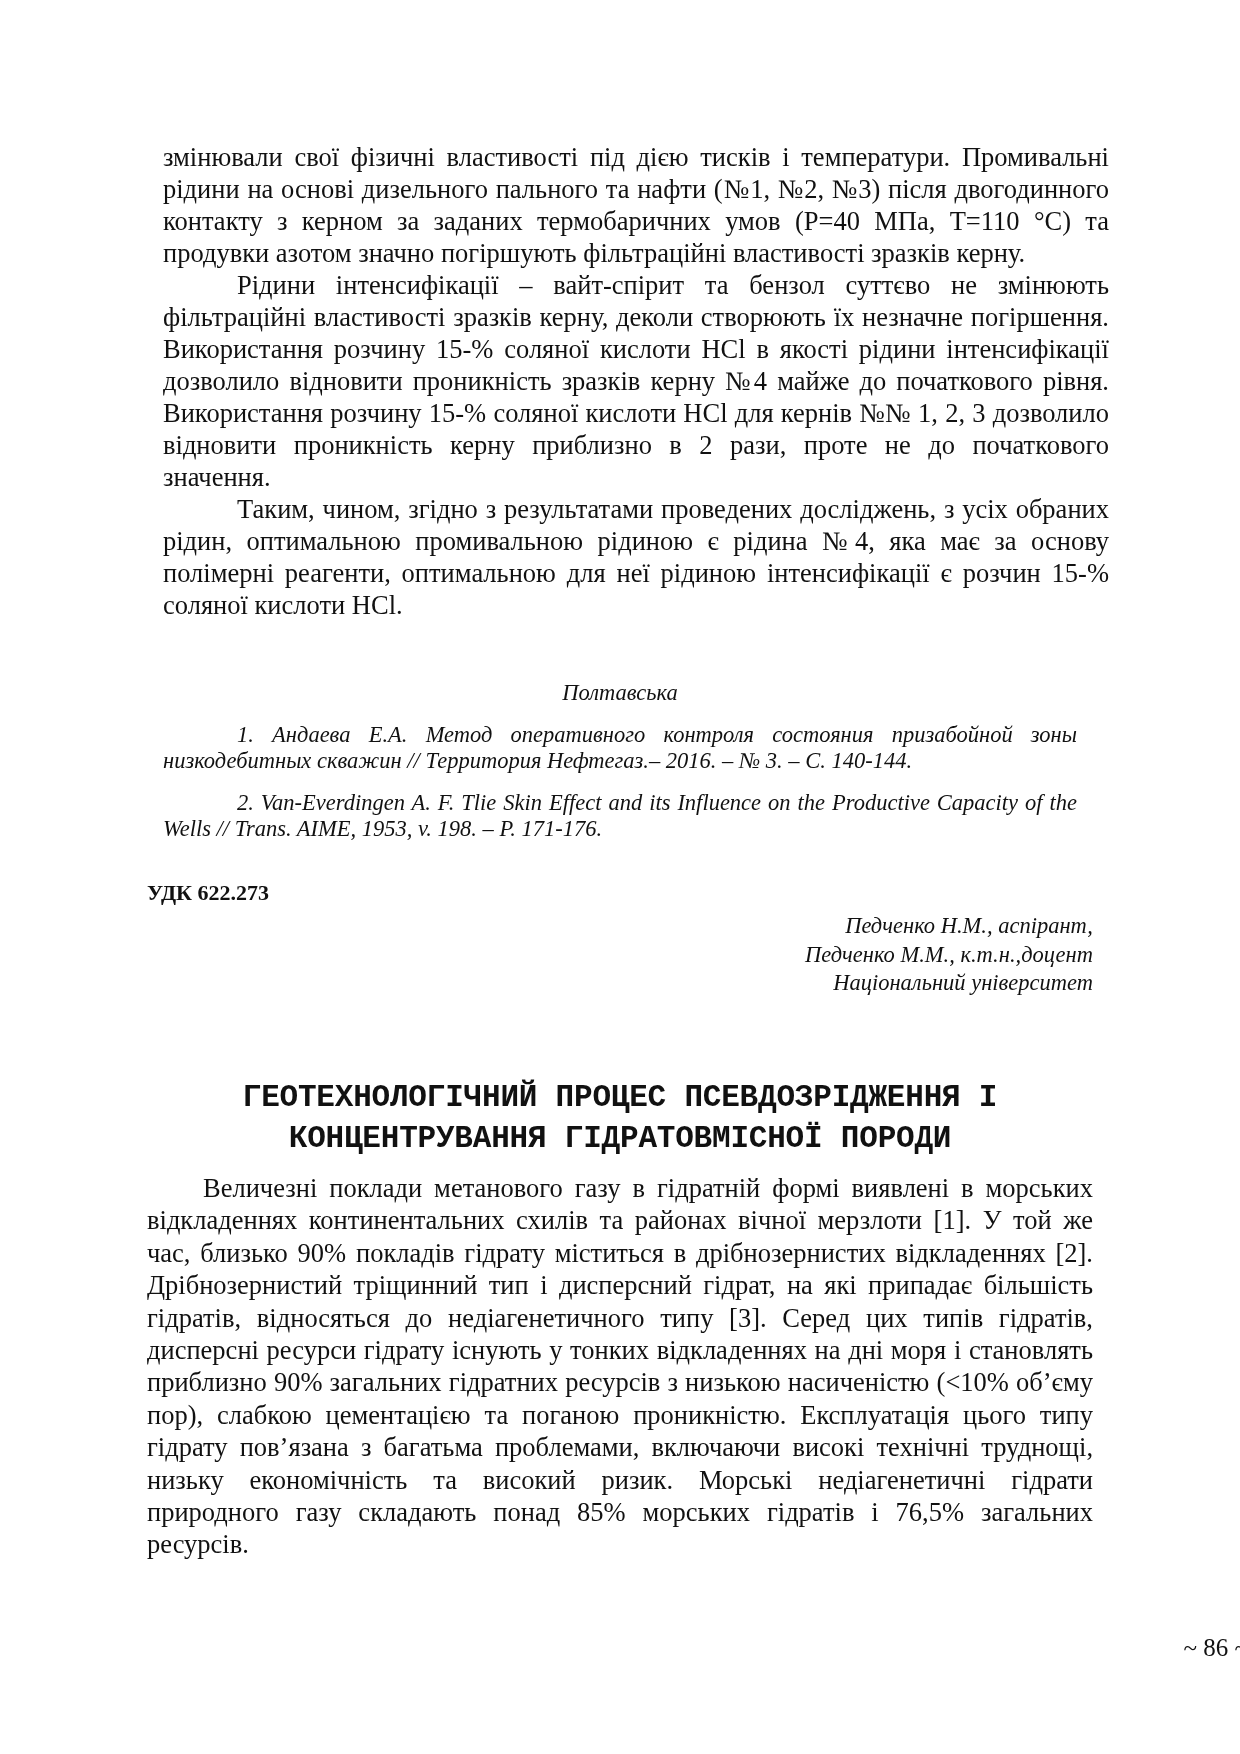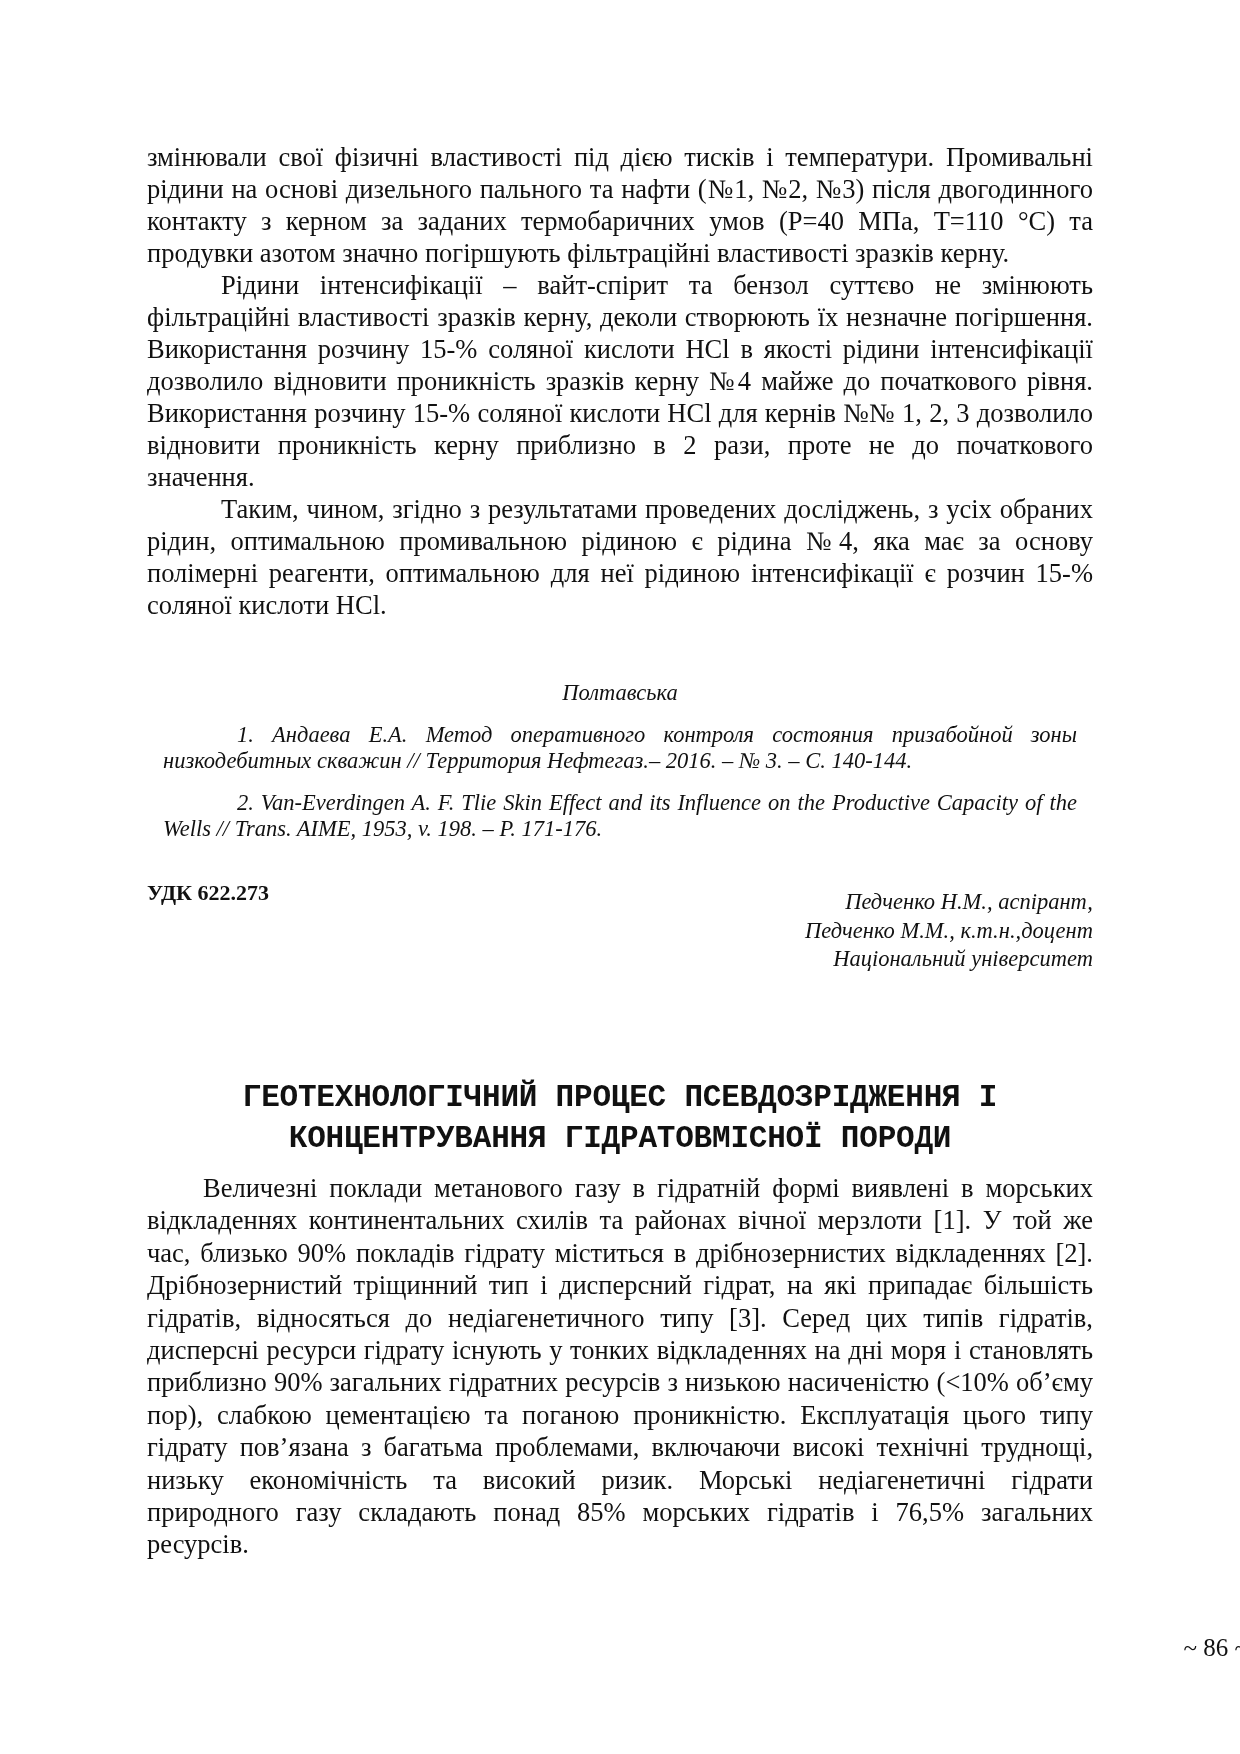--- a/index.html
+++ b/index.html
@@ -1,26 +1,26 @@
 <!DOCTYPE html>
 <html><head>
 <meta charset="utf-8">
 <style>
   html, body { margin: 0; padding: 0; background: #ffffff; }
   body { width: 1240px; height: 1754px; position: relative; overflow: hidden;
          font-family: "Liberation Serif", "DejaVu Serif", serif; color: #111111; }
   .page { position: absolute; left: 147px; width: 946px; top: 0; }
   .para { font-size: 26.5px; line-height: 32px; text-align: justify; margin: 0; }
   .indent { text-indent: 74px; }
-  #sec1 { position: absolute; top: 141px; left: 0; width: 946px; }
+  #sec1 { position: absolute; top: 141px; left: 16px; width: 946px; }
   #refs { position: absolute; top: 680px; left: 0; width: 946px; font-style: italic; font-size: 22.5px; line-height: 26px; }
   #refs .heading { text-align: center; margin: 0; }
   #refs .ref { text-align: justify; text-indent: 74px; margin: 16px; }
   #udk { position: absolute; top: 880px; left: 0; font-weight: bold; font-size: 22px; }
-  #authors { position: absolute; top: 888px; right: 0; width: 946px; text-align: right; font-style: italic; font-size: 22.5px; line-height: 28.7px; }
+  #authors { position: absolute; top: 912px; right: 0; width: 946px; text-align: right; font-style: italic; font-size: 22.5px; line-height: 28.7px; }
   #authors div { margin: 0; }
   #title { position: absolute; top: 1077px; left: 0; width: 946px; text-align: center; font-weight: bold; font-size: 31px; line-height: 41px; letter-spacing: -0.2px; font-family: Liberation Mono, monospace; }
   #sec2 { position: absolute; top: 1172px; left: 0; width: 946px; }
   .tight { line-height: 32.4px; }
   #pagenum { position: absolute; top: 1634px; left: 8px; width: 1240px; text-align: right; font-size: 25px; }
 </style>
 </head>
 <body>
 
 <div class="page">

